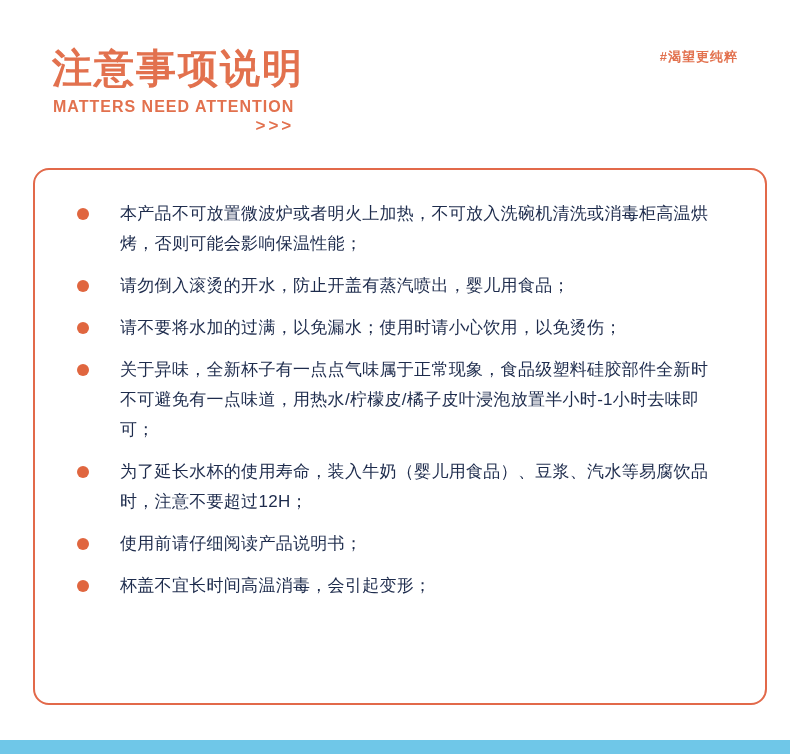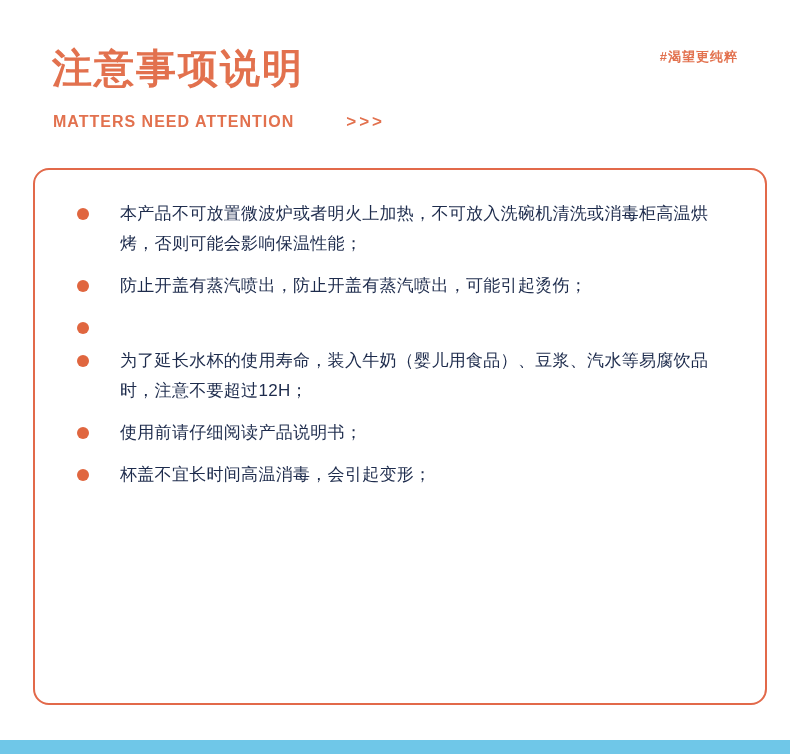--- a/index.html
+++ b/index.html
@@ -21,23 +21,24 @@
     top: 44px;
     font-size: 40px;
     font-weight: bold;
     letter-spacing: 2px;
     color: #E2714E;
     line-height: 48px;
   }
   .subtitle-row {
     position: absolute;
     left: 53px;
-    top: 112px;
+    top: 98px;
     display: flex;
-    align-items: center;
+    align-items: flex-end;
+    flex-direction: column;
   }
   .subtitle {
     font-size: 16px;
     font-weight: bold;
     letter-spacing: 1px;
     color: #E2714E;
   }
   .arrows {
     margin-left: 52px;
     font-size: 17px;
@@ -113,24 +114,29 @@
 
   <div class="hashtag">#渴望更纯粹</div>
 
   <div class="notice-box">
     <div class="notice-item">
       <span class="dot"></span>
       <span class="notice-text">本产品不可放置微波炉或者明火上加热，不可放入洗碗机清洗或消毒柜高温烘烤，否则可能会影响保温性能；</span>
     </div>
     <div class="notice-item">
       <span class="dot"></span>
-      <span class="notice-text">防止开盖有蒸汽喷出，防止开盖有蒸汽喷出，可能引起烫伤；</span>
+      <span class="notice-text">请勿倒入滚烫的开水，防止开盖有蒸汽喷出，婴儿用食品；</span>
     </div>
     <div class="notice-item">
       <span class="dot"></span>
+      <span class="notice-text">请不要将水加的过满，以免漏水；使用时请小心饮用，以免烫伤；</span>
+    </div>
+    <div class="notice-item">
+      <span class="dot"></span>
+      <span class="notice-text">关于异味，全新杯子有一点点气味属于正常现象，食品级塑料硅胶部件全新时不可避免有一点味道，用热水/柠檬皮/橘子皮叶浸泡放置半小时-1小时去味即可；</span>
     </div>
     <div class="notice-item">
       <span class="dot"></span>
       <span class="notice-text">为了延长水杯的使用寿命，装入牛奶（婴儿用食品）、豆浆、汽水等易腐饮品时，注意不要超过12H；</span>
     </div>
     <div class="notice-item">
       <span class="dot"></span>
       <span class="notice-text">使用前请仔细阅读产品说明书；</span>
     </div>
     <div class="notice-item">

